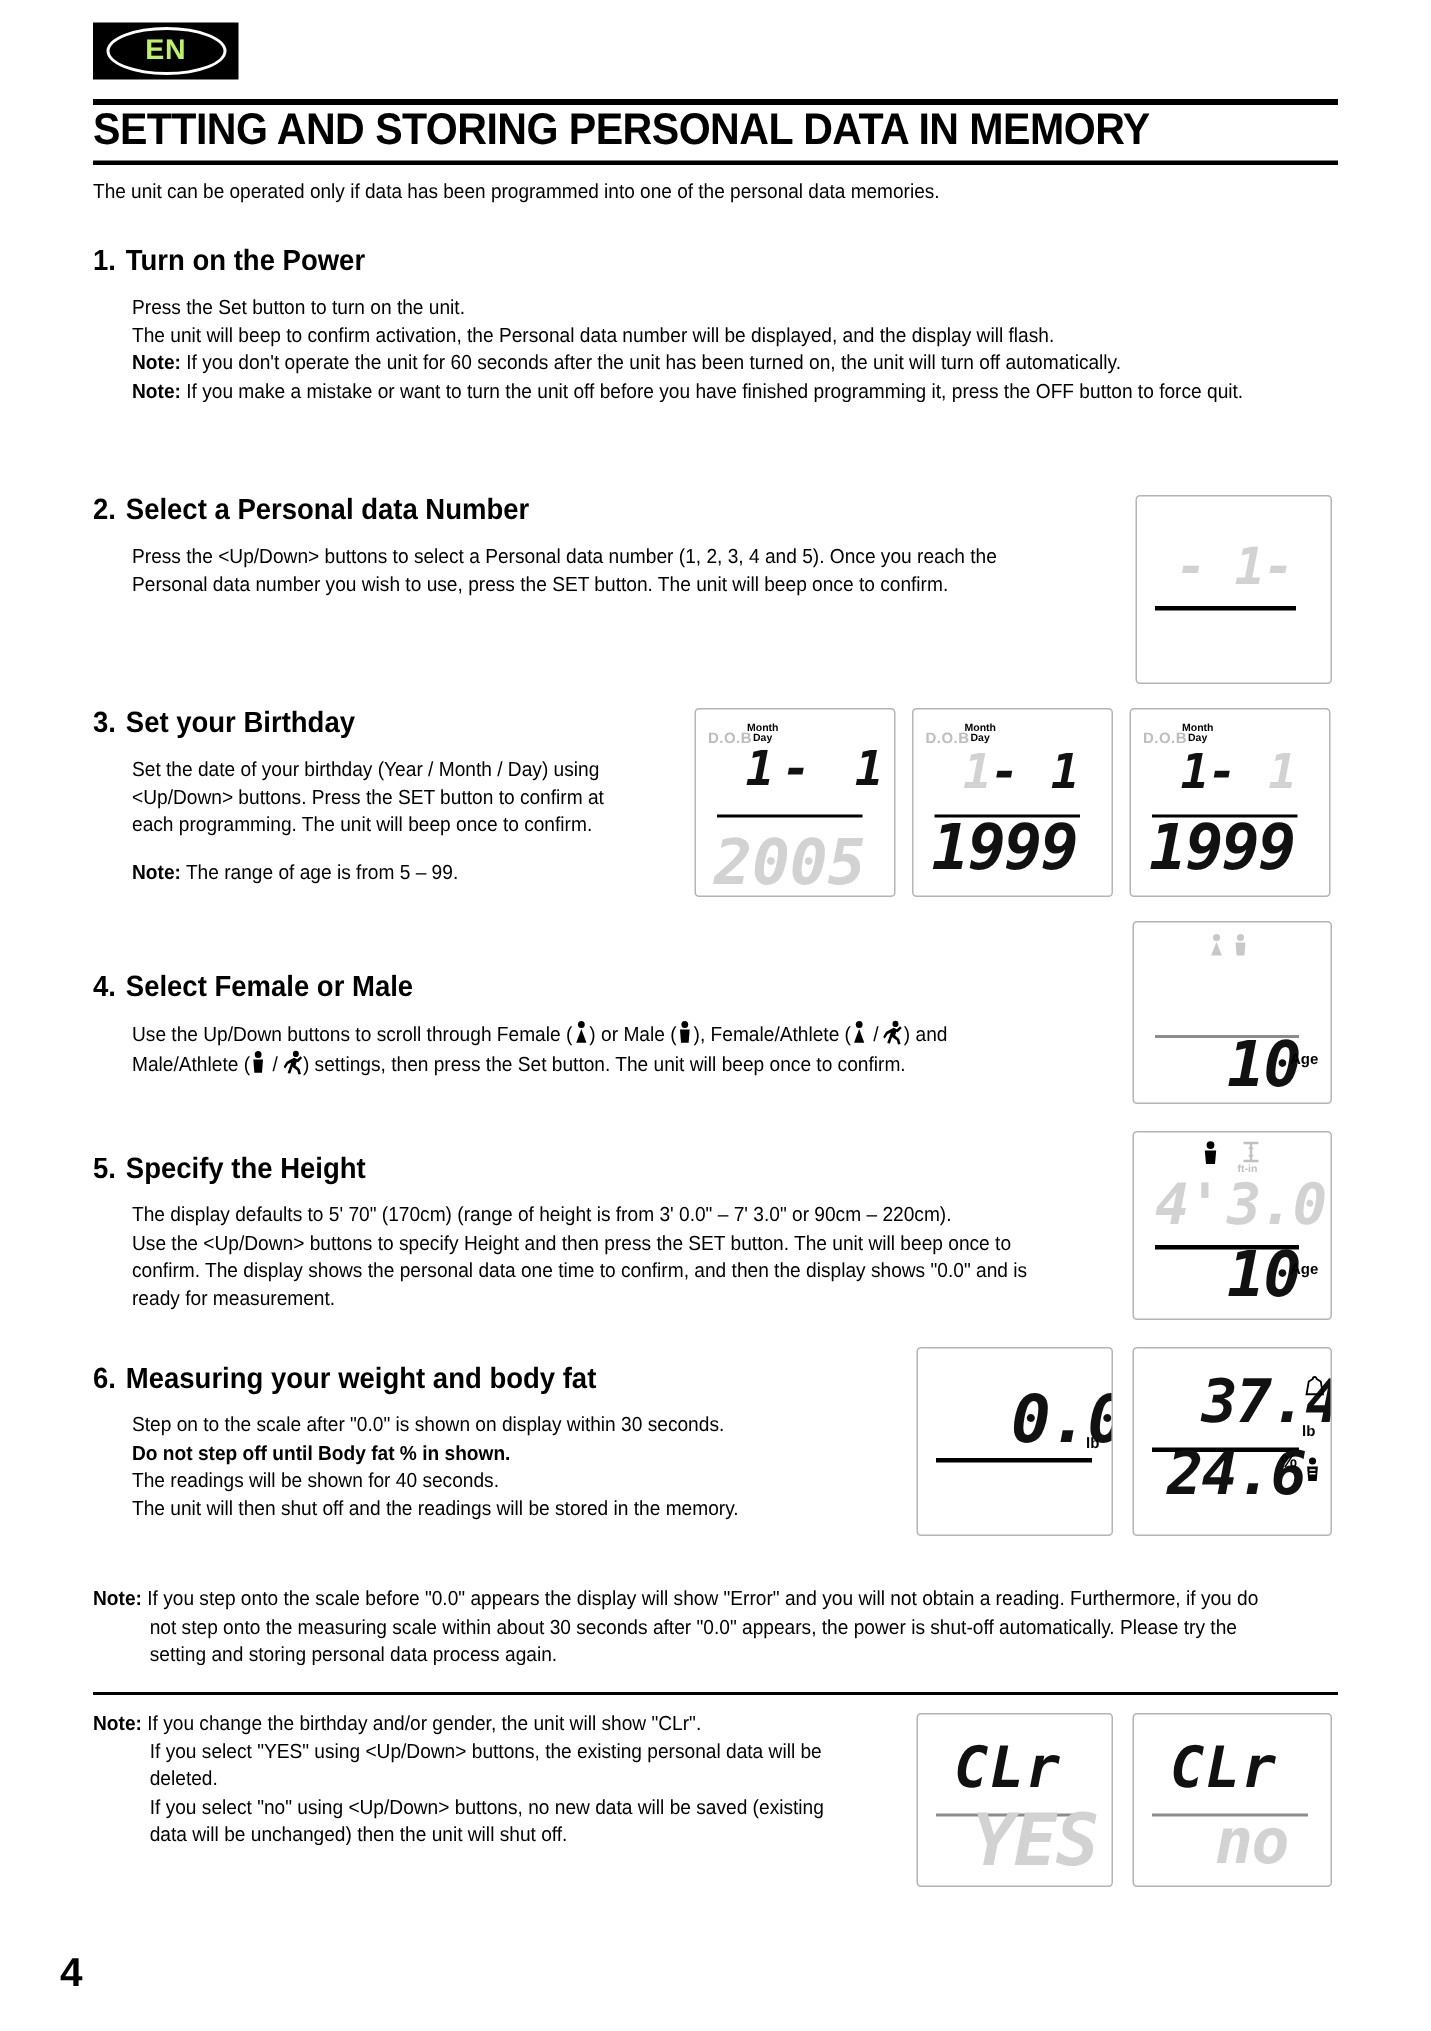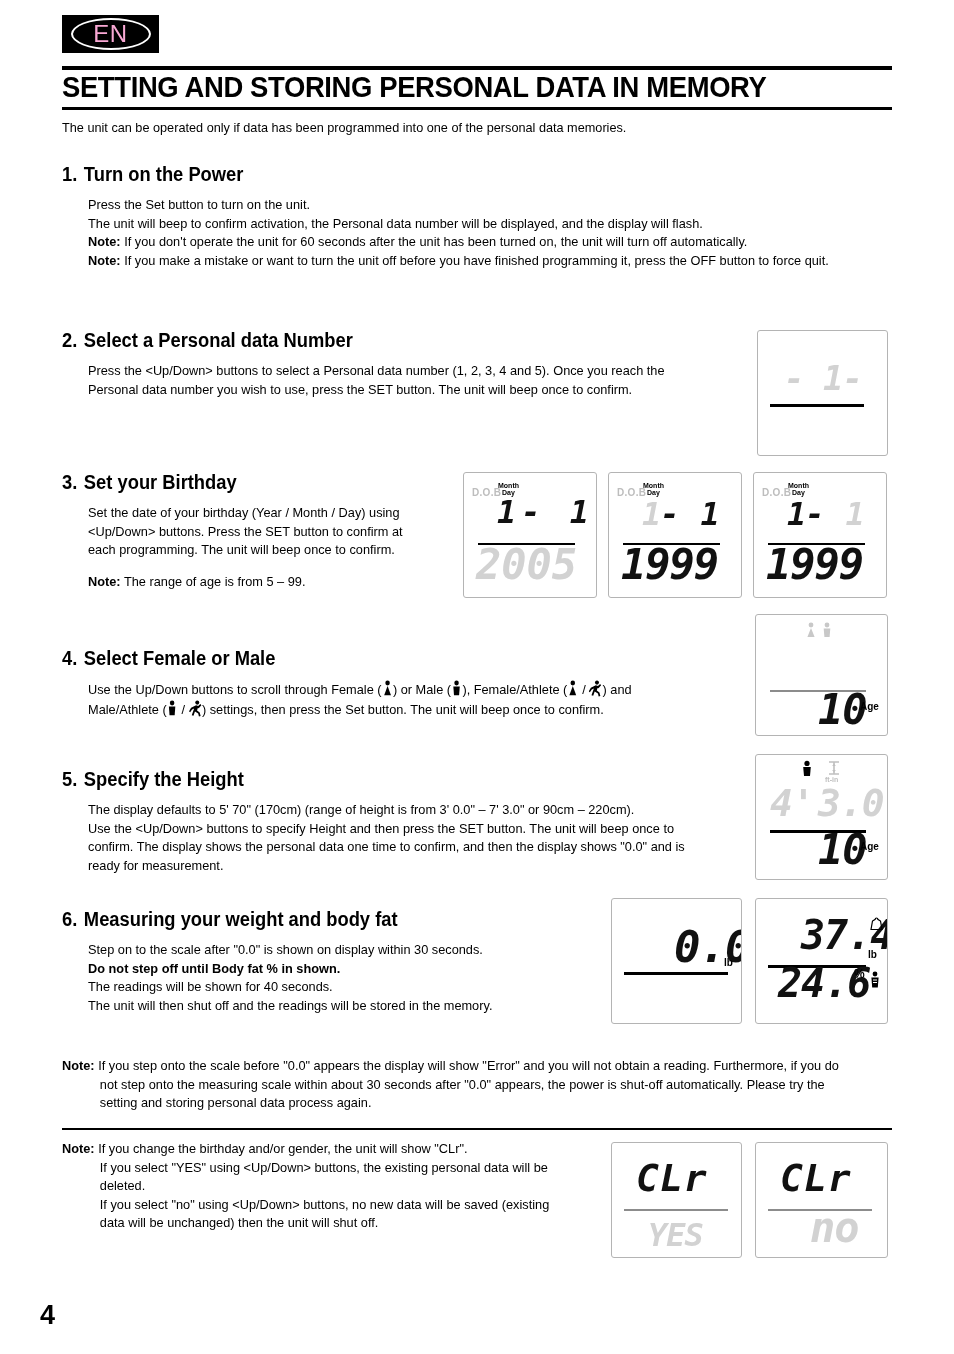--- a/index.html
+++ b/index.html
@@ -11,21 +11,21 @@
   .page{position:relative;width:954px;height:1354px;}
 
   
   .lang-badge{
     position:absolute;left:62px;top:15px;width:97px;height:38px;
     background:#000;display:flex;align-items:center;justify-content:center;
   }
   .lang-oval{
     width:76px;height:28px;border:2.5px solid #fff;border-radius:50%;
     display:flex;align-items:center;justify-content:center;
-    font-weight:normal;font-size:24px;color:#f9a8d4;letter-spacing:.5px;
+    font-weight:bold;font-size:19px;color:#bef264;letter-spacing:.5px;
     font-family:"Liberation Sans",sans-serif;
   }
   .rule-top{position:absolute;left:62px;top:66px;width:830px;height:4px;background:#000;}
   .page-title{
     position:absolute;left:62px;top:70px;width:840px;
     font-size:29.5px;font-weight:bold;letter-spacing:-.4px;
     font-family:"Liberation Sans",sans-serif;
     transform:scaleX(.93);transform-origin:left top;white-space:nowrap;
   }
   .rule-under-title{position:absolute;left:62px;top:107px;width:830px;height:2.5px;background:#000;}
@@ -124,21 +124,21 @@
   </div>
 
   <div class="lcd" style="left:463px;top:472px;width:134px;height:126px;">
     <div class="lbl-dob" style="position:absolute;left:8px;top:14px;">D.O.B</div>
     <div style="position:absolute;left:34px;top:9px;line-height:7px;">
       <div class="lbl-tiny">Month</div>
       <div class="lbl-tiny" style="margin-left:4px;">Day</div>
     </div>
     <div class="seg seg-dark" style="position:absolute;left:33px;top:23px;font-size:32px;letter-spacing:5px;">1- 1</div>
     <div class="lcd-line" style="left:14px;top:70px;width:97px;height:2px;"></div>
-    <div class="seg seg-gray" style="position:absolute;left:12px;top:71px;font-size:42px;letter-spacing:0px;">2005</div>
+    <div class="seg seg-gray" style="position:absolute;left:12px;top:81px;font-size:42px;letter-spacing:0px;">2005</div>
   </div>
 
   <div class="lcd" style="left:608px;top:472px;width:134px;height:126px;">
     <div class="lbl-dob" style="position:absolute;left:8px;top:14px;">D.O.B</div>
     <div style="position:absolute;left:34px;top:9px;line-height:7px;">
       <div class="lbl-tiny">Month</div>
       <div class="lbl-tiny" style="margin-left:4px;">Day</div>
     </div>
     <div style="position:absolute;left:33px;top:23px;font-size:32px;">
       <span class="seg seg-gray">1</span><span class="seg seg-dark">-</span><span class="seg seg-dark" style="margin-left:22px;">1</span>
@@ -273,21 +273,21 @@
 
   <div class="body-txt" style="left:62px;top:1140px;width:540px;">
     <p class="hang"><b>Note:</b> <span>If you change the birthday and/or gender, the unit will show "CLr".</span></p>
     <p style="padding-left:40px;">If you select "YES" using &lt;Up/Down&gt; buttons, the existing personal data will be deleted.</p>
     <p style="padding-left:40px;">If you select "no" using &lt;Up/Down&gt; buttons, no new data will be saved (existing data will be unchanged) then the unit will shut off.</p>
   </div>
 
   <div class="lcd" style="left:611px;top:1142px;width:131px;height:116px;">
     <div class="seg seg-dark" style="position:absolute;left:24px;top:16px;font-size:38px;letter-spacing:1px;">CLr</div>
     <div class="lcd-line gray" style="left:12px;top:66px;width:104px;"></div>
-    <div class="seg seg-gray" style="position:absolute;left:36px;top:76px;font-size:32px;">YES</div>
+    <div class="seg seg-gray" style="position:absolute;left:36px;top:60px;font-size:48px;">YES</div>
   </div>
 
   <div class="lcd" style="left:755px;top:1142px;width:133px;height:116px;">
     <div class="seg seg-dark" style="position:absolute;left:24px;top:16px;font-size:38px;letter-spacing:1px;">CLr</div>
     <div class="lcd-line gray" style="left:12px;top:66px;width:104px;"></div>
     <div class="seg seg-gray" style="position:absolute;left:54px;top:64px;font-size:42px;">no</div>
   </div>
 
   <div class="page-num">4</div>
 

